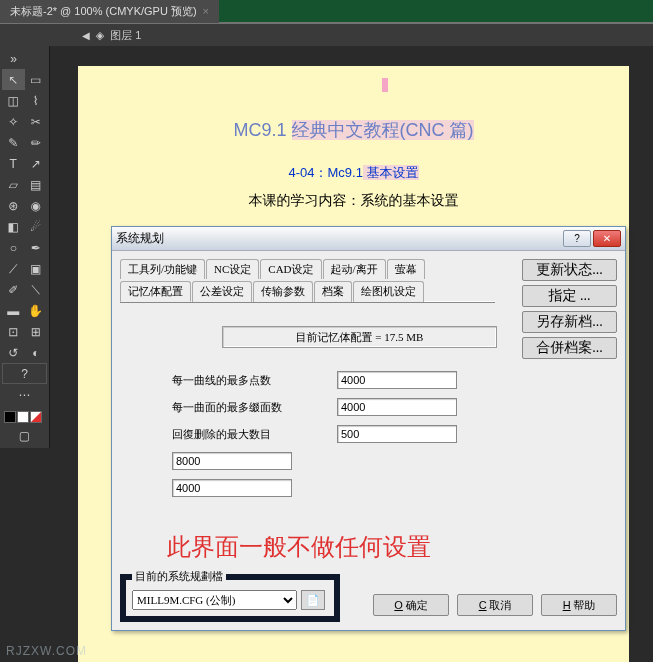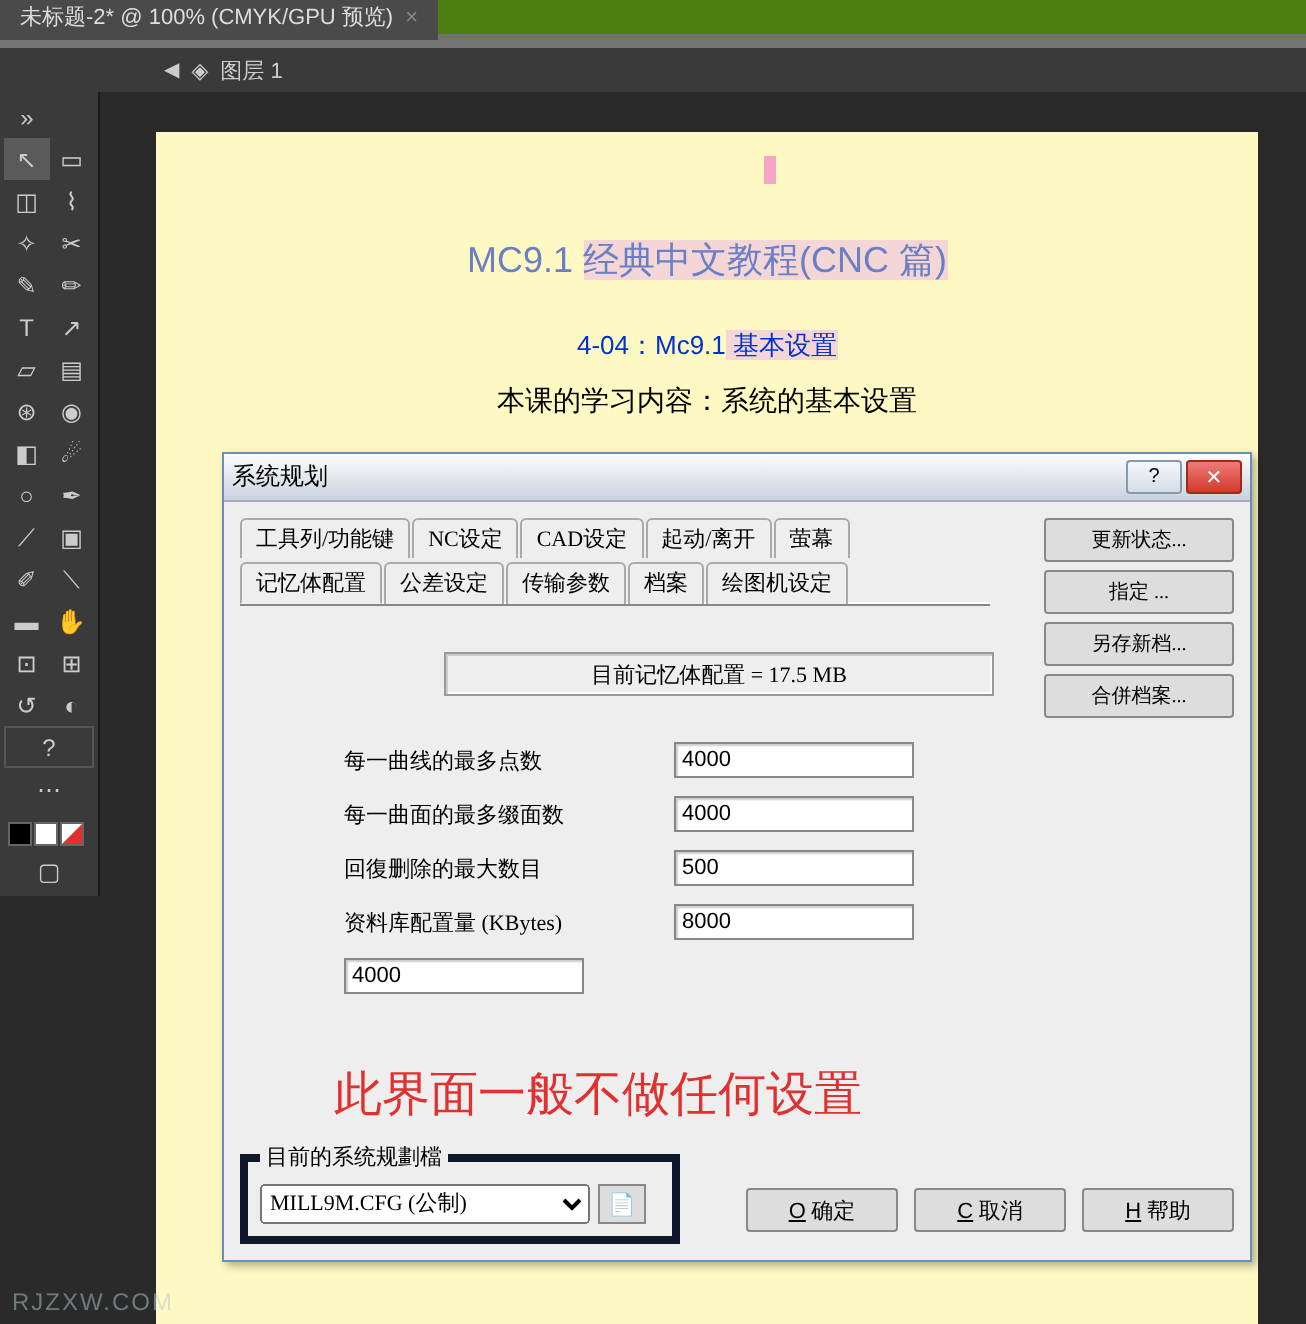--- a/index.html
+++ b/index.html
@@ -1,17 +1,17 @@
 <!DOCTYPE html>
 <html><head>
 <meta charset="utf-8">
 <style>
 *{margin:0;padding:0;box-sizing:border-box;font-family:"Microsoft YaHei",sans-serif;}
 body{background:#2a2a2a;width:653px;height:662px;overflow:hidden;position:relative;}
-.ps-tabbar{background:#4d7c0f;height:24px;display:flex;align-items:center;border-bottom:7px solid #737373;}
+.ps-tabbar{background:#14532d;height:24px;display:flex;align-items:center;border-bottom:2px solid #737373;}
 .ps-tab{background:#4a4a4a;color:#ddd;font-size:11px;padding:4px 10px;display:flex;align-items:center;gap:6px;}
 .ps-tab .close{color:#888;cursor:pointer;}
 .ps-layerbar{background:#3a3a3a;height:22px;display:flex;align-items:center;color:#ccc;font-size:11px;padding-left:82px;gap:6px;}
 .ps-layerbar .chev{font-size:10px;}
 .ps-toolbar{position:absolute;left:0;top:46px;width:50px;background:#3a3a3a;border-right:1px solid #1a1a1a;padding:2px;}
 .ps-toolbar .trow{display:flex;}
 .ps-toolbar .tool{width:23px;height:21px;display:flex;align-items:center;justify-content:center;color:#ccc;font-size:12px;cursor:pointer;position:relative;}
 .ps-toolbar .tool.active{background:#5a5a5a;}
 .ps-toolbar .colors{margin-top:4px;display:flex;gap:1px;padding:2px;}
 .ps-toolbar .sw{width:12px;height:12px;border:1px solid #666;}
@@ -25,29 +25,29 @@
 .dialog-titlebar .spacer{flex:1;}
 .dialog-titlebar .wbtn{width:28px;height:17px;border:1px solid #8899aa;background:linear-gradient(#f5f7fa,#d5dde8);margin-left:2px;display:flex;align-items:center;justify-content:center;font-size:10px;border-radius:2px;cursor:pointer;}
 .dialog-titlebar .wbtn.close{background:linear-gradient(#f07a7a,#d13a2a);color:#fff;border-color:#a02a1a;}
 .dialog-body{padding:8px;position:relative;height:calc(100% - 24px);}
 .tab-area{display:flex;flex-wrap:wrap;width:375px;}
 .dtab{font-size:11px;font-family:"SimSun",serif;padding:2px 7px;border:1px solid #aaa;background:#eee;border-bottom:none;margin-right:1px;cursor:pointer;white-space:nowrap;margin-bottom:0;border-top-left-radius:3px;border-top-right-radius:3px;}
 .tab-row2{margin-top:2px;display:flex;}
 .dtab.active{background:#eee;border-bottom:1px solid #eee;position:relative;z-index:2;}
 .tab-divider{border-top:1px solid #fff;border-bottom:1px solid #888;margin-top:-1px;width:375px;}
 .right-btns{position:absolute;right:8px;top:8px;width:95px;display:flex;flex-direction:column;gap:4px;}
-.rbtn{font-size:10px;font-family:"SimSun",serif;height:22px;background:#ddd;border:1px solid #888;border-radius:2px;cursor:pointer;}
+.rbtn{font-size:14px;font-family:"SimSun",serif;height:22px;background:#ddd;border:1px solid #888;border-radius:2px;cursor:pointer;}
 .mem-box{position:absolute;left:110px;top:75px;width:275px;height:22px;border:1px solid #999;background:#eee;display:flex;align-items:center;justify-content:center;font-size:11px;font-family:"SimSun",serif;box-shadow:inset 1px 1px 0 #ccc,inset -1px -1px 0 #fff;}
 .form-area{position:absolute;left:60px;top:120px;}
 .frow{display:flex;align-items:center;margin-bottom:9px;}
 .frow label{width:165px;font-size:11px;font-family:"SimSun",serif;}
 .frow input{width:120px;height:18px;font-size:11px;border:1px solid #888;background:#fff;padding:0 3px;box-shadow:inset 1px 1px 1px #ccc;}
 .red-note{position:absolute;left:55px;top:280px;font-size:24px;color:#e03030;font-family:Liberation Serif, serif;text-align:center;}
 .bottom-area{position:absolute;left:8px;bottom:8px;right:8px;}
-.cfg-group{border:4px solid #0f172a;padding:6px;width:220px;font-size:11px;position:relative;}
+.cfg-group{border:6px solid #0f172a;padding:6px;width:220px;font-size:11px;position:relative;}
 .cfg-group legend{font-size:11px;font-family:"SimSun",serif;padding:0 3px;}
 .cfg-row{display:flex;gap:4px;align-items:center;}
 .cfg-row select{width:165px;height:20px;font-size:11px;font-family:"SimSun",serif;}
 .edit-btn{width:24px;height:20px;border:1px solid #888;background:#ddd;cursor:pointer;display:flex;align-items:center;justify-content:center;}
 .dlg-btns{position:absolute;right:0;bottom:6px;display:flex;gap:8px;}
 .dbtn{width:76px;height:22px;font-size:11px;font-family:"SimSun",serif;background:#ddd;border:1px solid #888;border-radius:2px;cursor:pointer;}
 .dbtn .ul{text-decoration:underline;}
 .watermark{position:absolute;left:6px;bottom:4px;color:rgba(180,200,210,0.5);font-size:12px;font-family:Arial;letter-spacing:1px;}
 .pink-mark{position:absolute;left:304px;top:12px;width:6px;height:14px;background:#f5a5c5;}
 </style>
@@ -190,21 +190,20 @@
           </div>
           <div class="frow">
             <label>每一曲面的最多缀面数</label>
             <input value="4000" style="">
           </div>
           <div class="frow">
             <label>回復删除的最大数目</label>
             <input value="500" style="">
           </div>
           <div class="frow">
-            <label>资料库配置量 (KBytes)</label>
             <input value="8000" style="">
           </div>
           <div class="frow">
             <input value="4000" style="">
           </div>
         </div>
 
       <div class="red-note">此界面一般不做任何设置</div>
 
       <div class="bottom-area">

